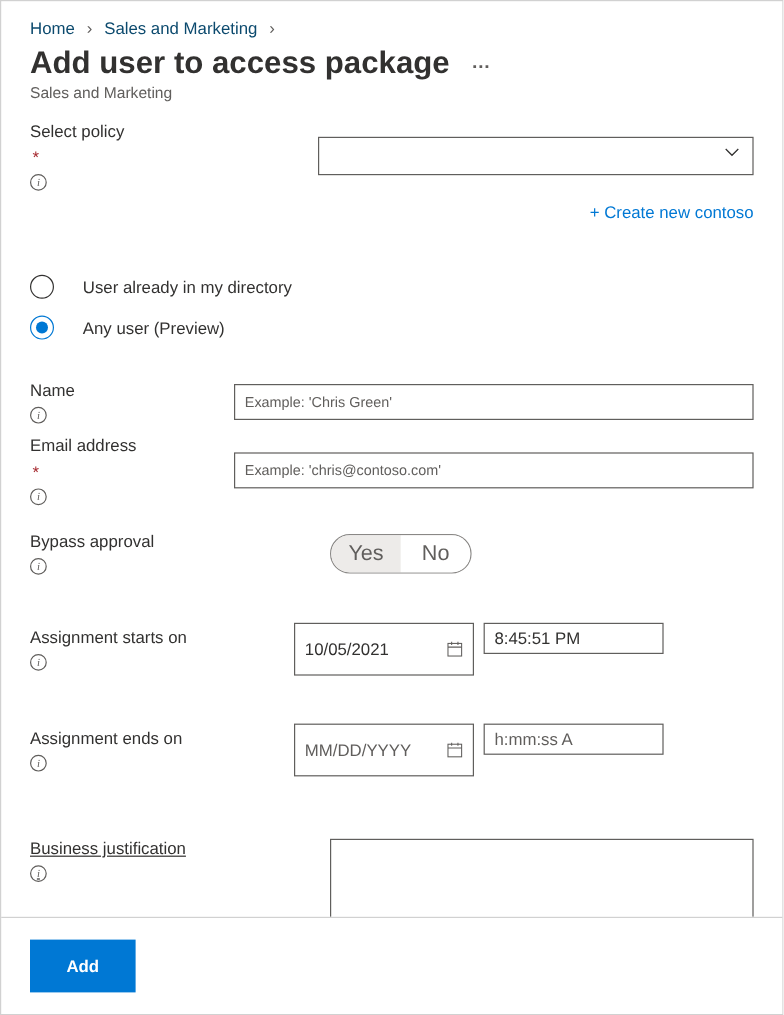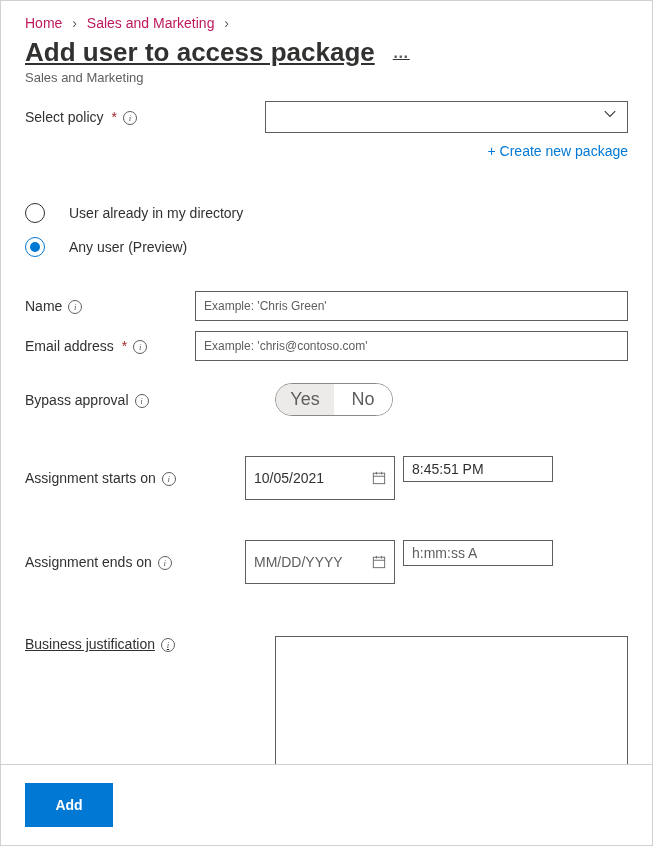--- a/index.html
+++ b/index.html
@@ -24,53 +24,53 @@
   }
   .footer {
     border-top: 1px solid #d1d1d1;
     padding: 18px 24px;
   }
   .breadcrumb {
     font-size: 14px;
     margin-bottom: 6px;
     color: #605e5c;
   }
-  .breadcrumb a { color: #be185d; text-decoration: none; cursor: pointer; }
+  .breadcrumb a { color: #0c4a6e; text-decoration: none; cursor: pointer; }
   .breadcrumb .sep { margin: 0 6px; color: #605e5c; }
   h1.title {
     font-size: 26px;
     font-weight: 600;
     margin: 0 0 2px 0;
     display: flex;
     align-items: center;
     gap: 14px;
-    text-decoration: underline;
   }
   .ellipsis-btn {
     font-size: 16px;
     color: #605e5c;
     cursor: pointer;
     line-height: 1;
     padding: 2px 4px;
     letter-spacing: 1px;
   }
   .subtitle { color: #605e5c; font-size: 13px; margin-bottom: 16px; }
   .row {
     display: flex;
     align-items: center;
     margin-bottom: 10px;
   }
   .label-col {
     width: 240px;
     flex-shrink: 0;
     display: flex;
-    align-items: flex-end;
+    align-items: flex-start;
     gap: 6px;
     font-size: 14px;
     color: #323130;
+    flex-direction: column;
   }
   .label-col.narrow { width: 170px; }
   .label-col.mid { width: 250px; }
   .req { color: #a4262c; margin-left: 2px; }
   .info-icon {
     display: inline-flex;
     width: 14px; height: 14px;
     border: 1px solid #605e5c;
     border-radius: 50%;
     align-items: center;
@@ -229,21 +229,21 @@
           <span class="chev">
             <svg class="chev-svg" viewBox="0 0 16 16">
                 <path d="M2 5 L8 11 L14 5" fill="none" stroke="#323130" stroke-width="1.2"></path>
               </svg>
           </span>
         </div>
       </div>
     </div>
 
     <div class="link-row">
-      <a>+ Create new package</a>
+      <a>+ Create new contoso</a>
     </div>
 
     <div class="radio-group">
       <div class="radio-row">
         <span class="radio-outer"></span>
         <span>User already in my directory</span>
       </div>
       <div class="radio-row">
         <span class="radio-outer selected">
             <span class="radio-inner"></span>

